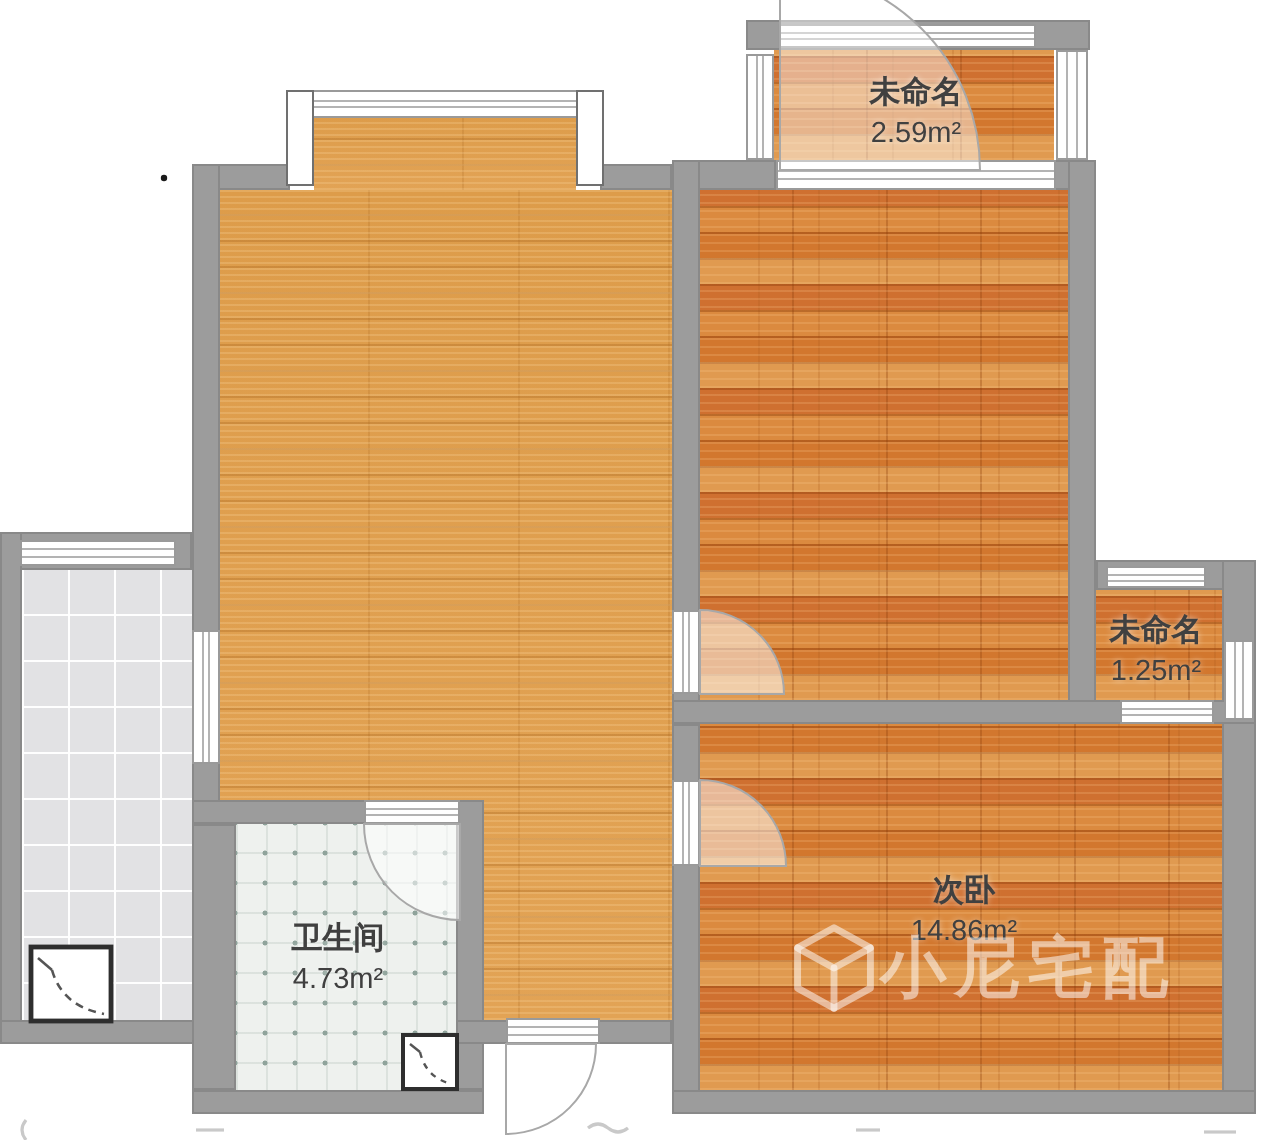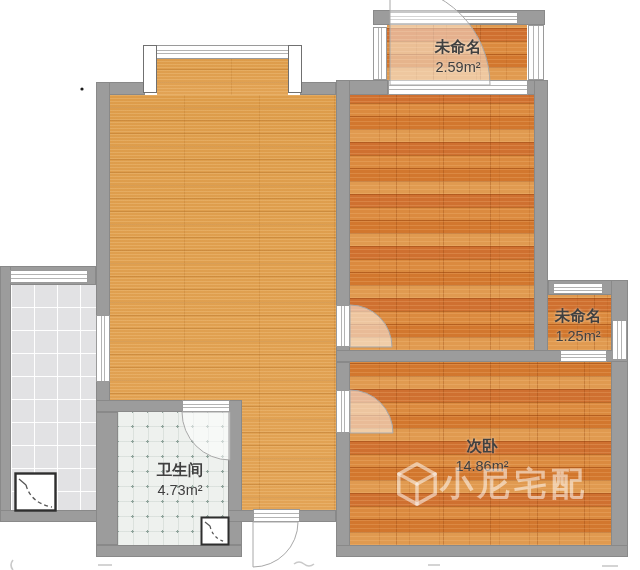--- a/index.html
+++ b/index.html
@@ -156,21 +156,21 @@
       <path d="M294,564 q5,-4 10,0 q5,4 10,0"></path>
       <path d="M428,565 h12"></path>
       <path d="M602,566 h16"></path>
     </g>
   </svg>
 
   <div class="room-label" style="left:482px;top:456px;">
     <div class="nm">次卧</div>
     <div class="ar">14.86m²</div>
   </div>
-  <div class="room-label" style="left:169px;top:480px;margin-left:11px;">
+  <div class="room-label" style="left:169px;top:480px;">
     <div class="nm">卫生间</div>
     <div class="ar">4.73m²</div>
   </div>
   <div class="room-label" style="left:458px;top:57px;">
     <div class="nm">未命名</div>
     <div class="ar">2.59m²</div>
   </div>
   <div class="room-label" style="left:578px;top:326px;">
     <div class="nm">未命名</div>
     <div class="ar">1.25m²</div>

